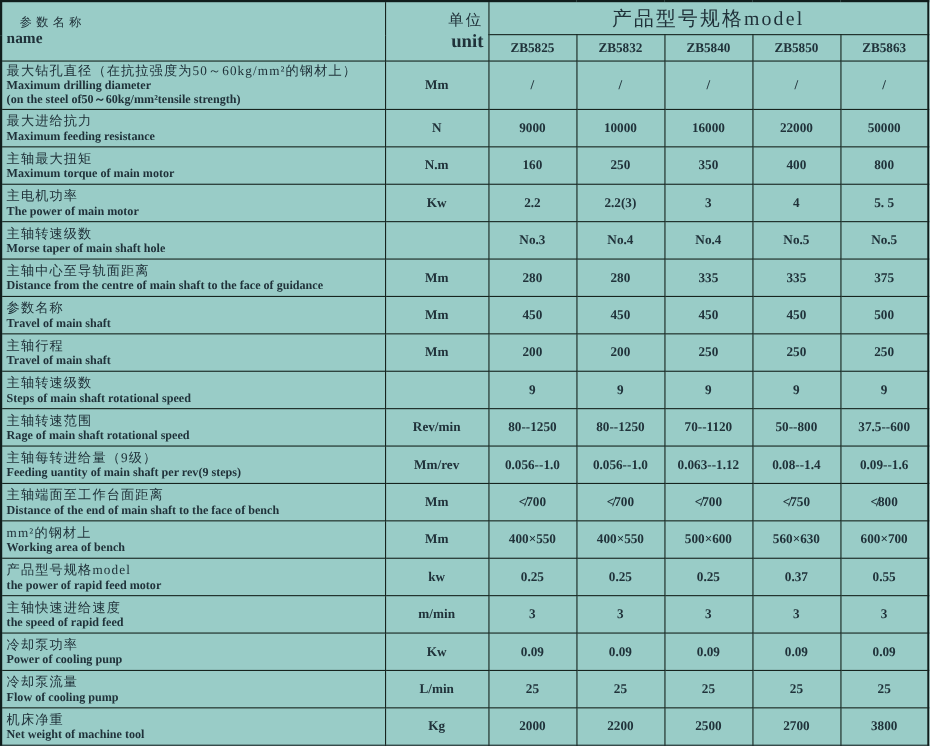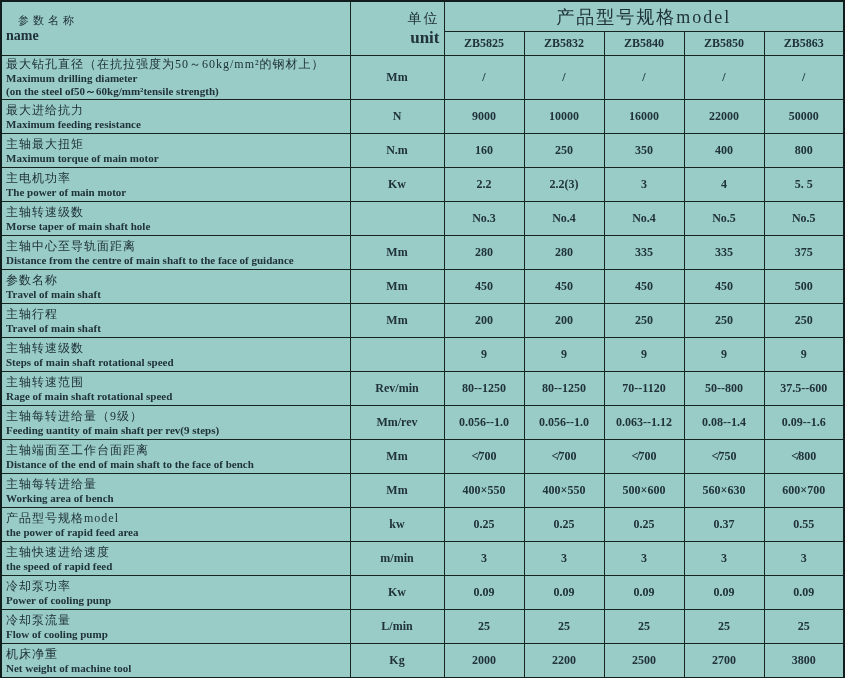--- a/index.html
+++ b/index.html
@@ -270,34 +270,34 @@
         </td>
         <td class="unit-cell">Mm</td>
         <td class="value-cell">≮700</td>
         <td class="value-cell">≮700</td>
         <td class="value-cell">≮700</td>
         <td class="value-cell">≮750</td>
         <td class="value-cell">≮800</td>
       </tr>
       <tr>
         <td class="name-cell">
-          <span class="cn">主轴每转进给量</span>
+          <span class="cn">mm²的钢材上</span>
           <span class="en">Working area of bench</span>
         </td>
         <td class="unit-cell">Mm</td>
         <td class="value-cell">400×550</td>
         <td class="value-cell">400×550</td>
         <td class="value-cell">500×600</td>
         <td class="value-cell">560×630</td>
         <td class="value-cell">600×700</td>
       </tr>
       <tr>
         <td class="name-cell">
           <span class="cn">产品型号规格model</span>
-          <span class="en">the power of rapid feed area</span>
+          <span class="en">the power of rapid feed motor</span>
         </td>
         <td class="unit-cell">kw</td>
         <td class="value-cell">0.25</td>
         <td class="value-cell">0.25</td>
         <td class="value-cell">0.25</td>
         <td class="value-cell">0.37</td>
         <td class="value-cell">0.55</td>
       </tr>
       <tr>
         <td class="name-cell">

